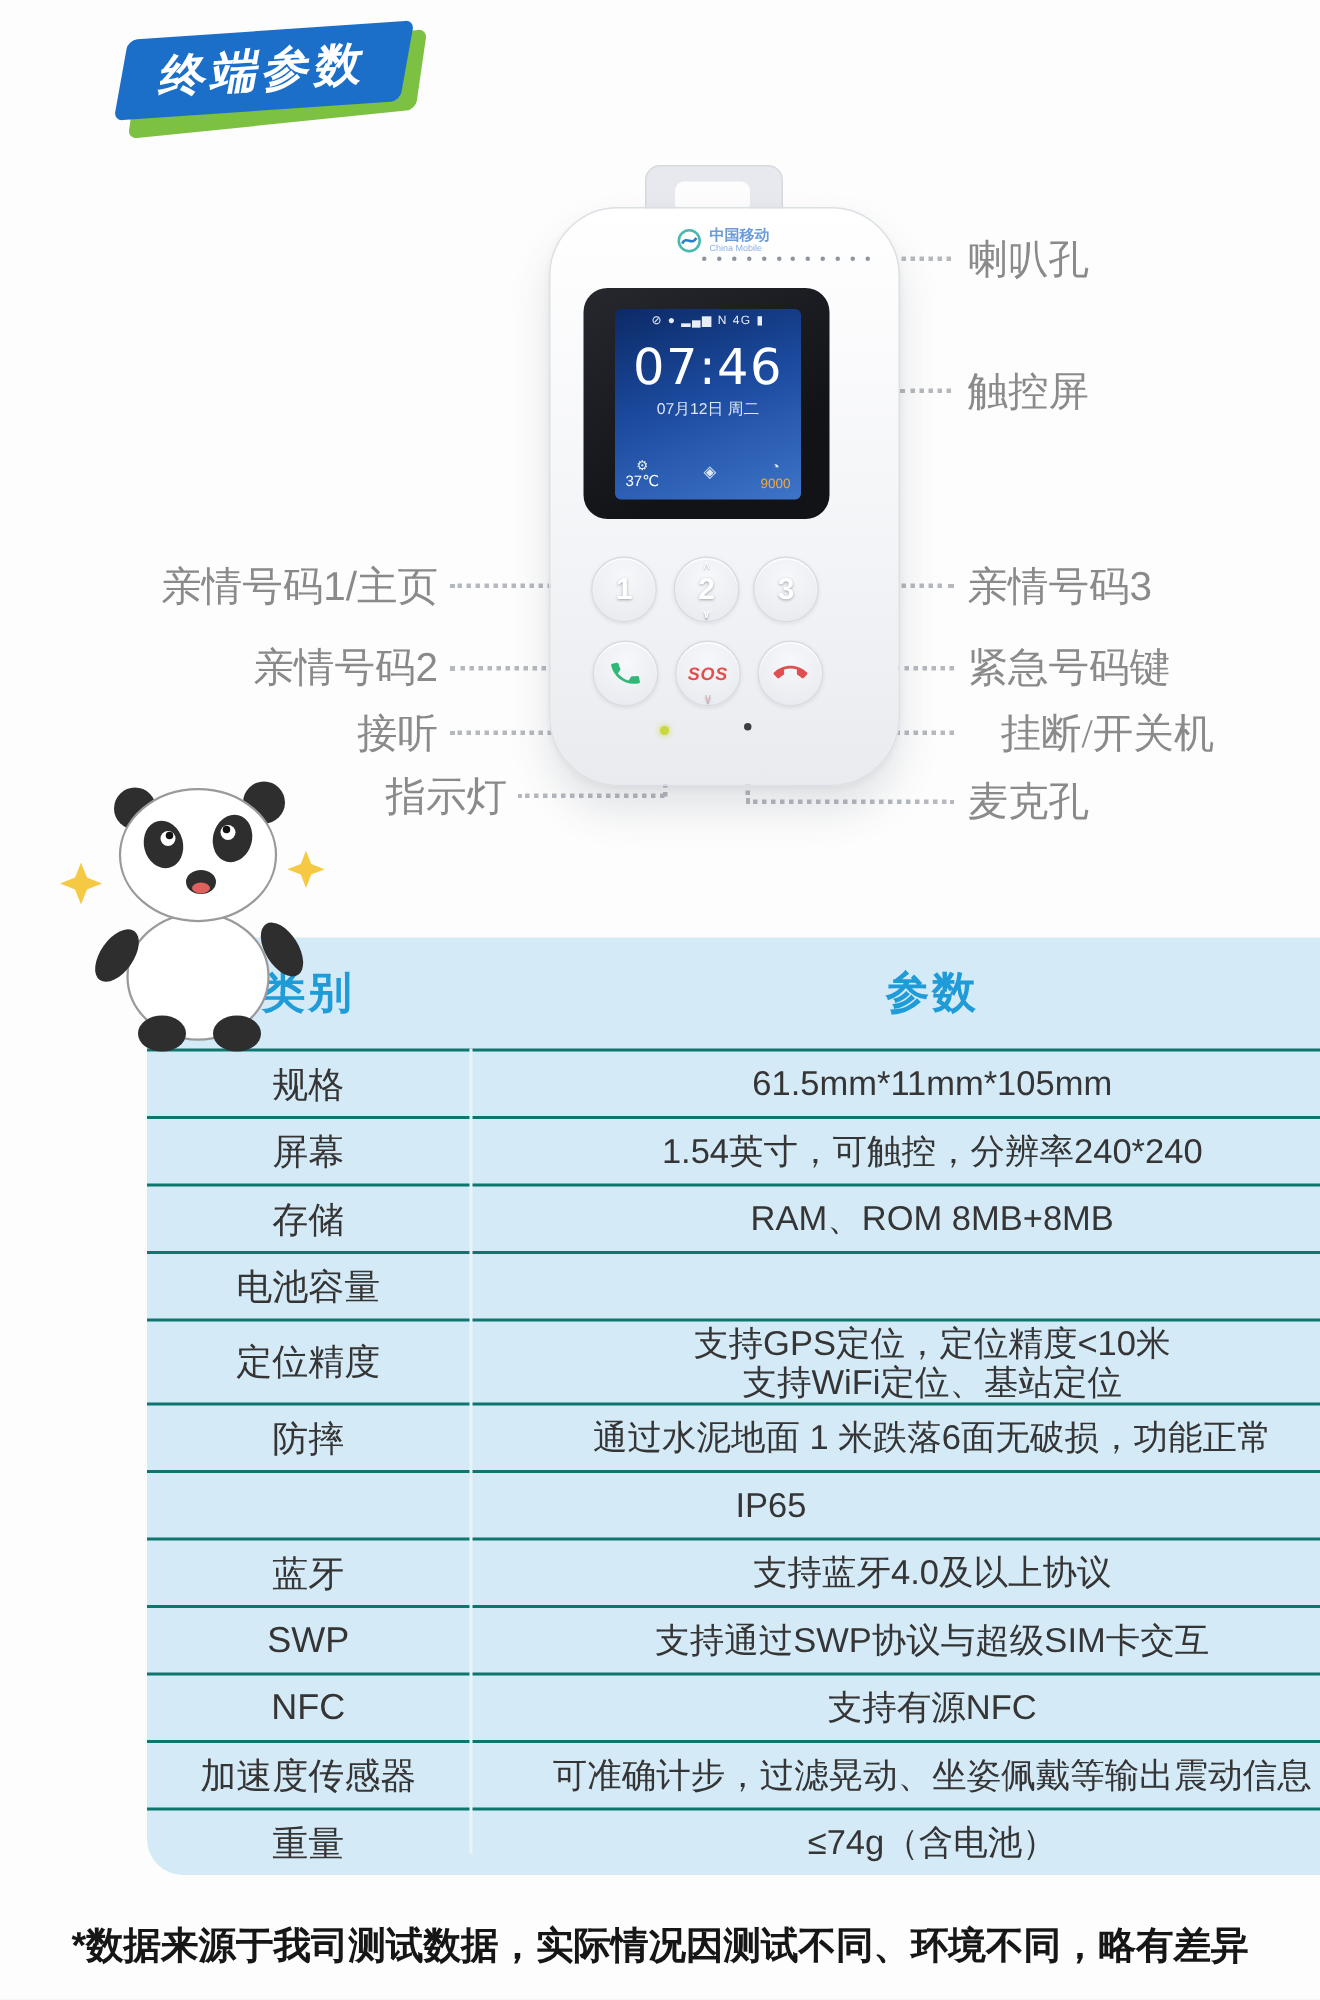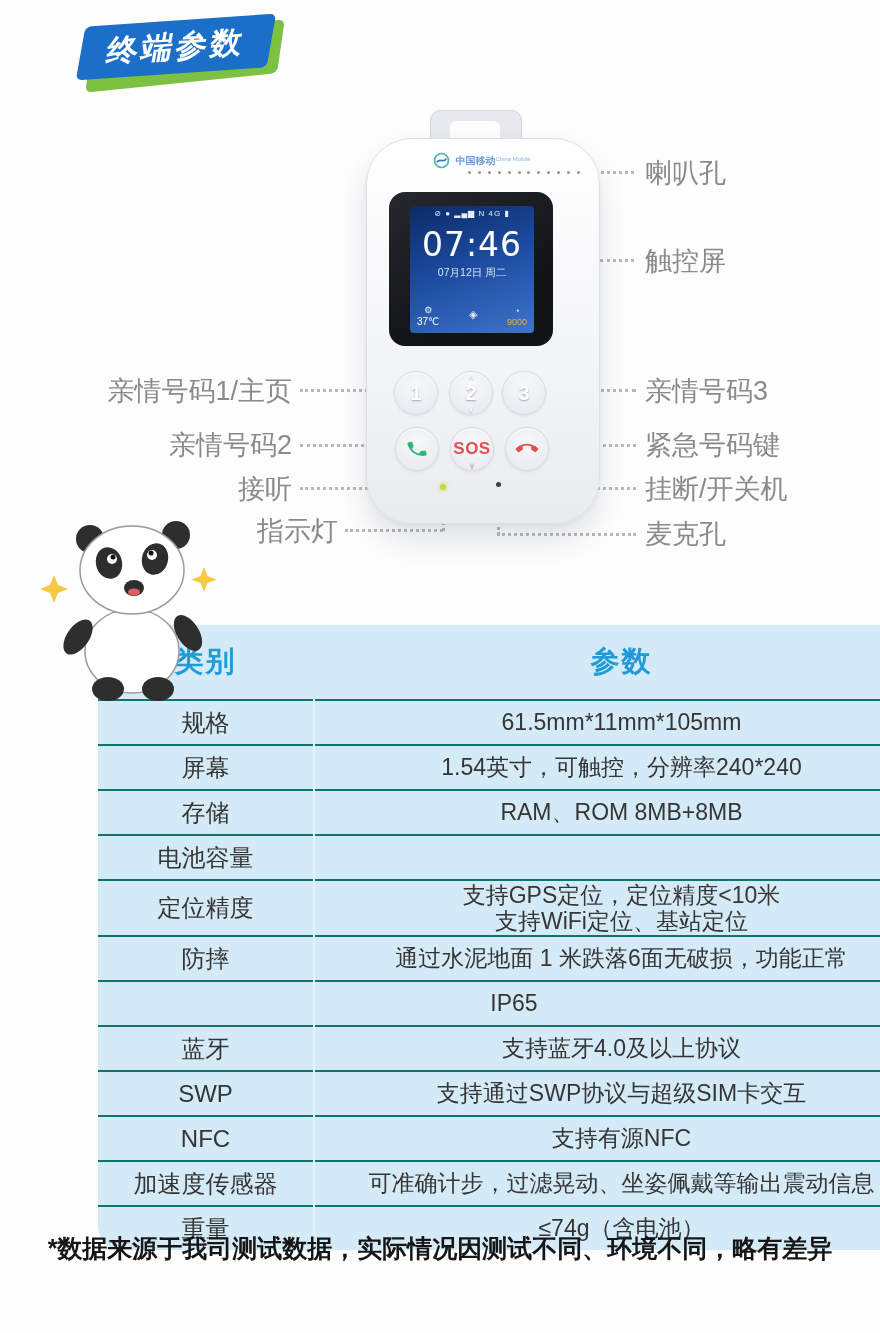--- a/index.html
+++ b/index.html
@@ -20,21 +20,21 @@
   .loop{position:absolute;left:430px;top:110px;width:90px;height:46px;background:#e7e9ee;
     border:1px solid #d6dade;border-radius:10px;z-index:1;}
   .loop-hole{position:absolute;left:450px;top:121px;width:50px;height:21px;background:#fdfdfd;
     border-radius:6px;z-index:1;}
   .body{position:absolute;left:366px;top:138px;width:232px;height:384px;border-radius:46px;
     background:linear-gradient(180deg,#ffffff 0%,#f3f4f7 60%,#e9ebef 100%);
     border:1px solid #dcdfe4;box-shadow:0 16px 28px rgba(60,70,90,.14),0 2px 5px rgba(0,0,0,.05);
     z-index:2;}
   .brand{position:absolute;left:366px;top:152px;width:232px;display:flex;gap:5px;
     align-items:center;justify-content:center;z-index:3;}
-  .brand .txt{display:flex;flex-direction:row;line-height:1;}
+  .brand .txt{display:flex;flex-direction:column;line-height:1;}
   .brand .cn{font-size:10px;color:#6b9bd8;font-weight:700;}
   .brand .en{font-size:6px;color:#8fb3e0;}
   .grille{position:absolute;left:468px;top:171px;width:112px;display:flex;
     justify-content:space-between;z-index:3;}
   .grille i{width:3px;height:3px;border-radius:50%;background:#8e959d;}
   .bezel{position:absolute;left:389px;top:192px;width:164px;height:154px;border-radius:16px;
     background:linear-gradient(150deg,#26282e,#121317 70%);z-index:3;}
   .screen{position:absolute;left:410px;top:206px;width:124px;height:127px;border-radius:4px;
     background:linear-gradient(160deg,#0c2a66 0%,#1b4a9e 45%,#3e74c9 100%);z-index:4;
     display:flex;flex-direction:column;align-items:center;}
@@ -52,21 +52,21 @@
   
   .btn{position:absolute;width:42px;height:42px;border-radius:50%;z-index:3;
     background:radial-gradient(circle at 50% 32%,#f7f8fb,#e5e8ed);
     border:1px solid #d8dce2;box-shadow:0 1px 3px rgba(0,0,0,.08),inset 0 1px 1px #fff;
     display:flex;align-items:center;justify-content:center;}
   .btn .num{color:#fff;font-size:20px;font-weight:700;
     text-shadow:0 1px 2px rgba(130,137,148,.75);}
   .btn .chev{position:absolute;left:0;right:0;text-align:center;color:#fff;font-size:8px;
     text-shadow:0 1px 1px rgba(130,137,148,.7);}
   .chev.up{top:0;} .chev.dn{bottom:0;}
-  .sos-txt{color:#e05050;font-size:17px;font-weight:800;letter-spacing:.5px;}
+  .sos-txt{color:#e05050;font-size:12px;font-weight:800;letter-spacing:.5px;font-style:italic;}
   .led{position:absolute;left:440px;top:484px;width:6px;height:6px;border-radius:50%;
     background:#c8d83e;box-shadow:0 0 4px #c8d83e;z-index:4;}
   .mic{position:absolute;left:496px;top:482px;width:5px;height:5px;border-radius:50%;
     background:#3b3d42;z-index:4;}
   
   .dot-h{position:absolute;height:0;border-top:3px dotted #b5b9be;z-index:1;}
   .dot-v{position:absolute;width:0;border-left:3px dotted #b5b9be;z-index:1;}
   .clabel{position:absolute;color:#8a8a8a;font-size:27px;font-weight:500;
     white-space:nowrap;line-height:1;z-index:2;}
   
@@ -80,21 +80,21 @@
     color:#1f9bd8;font-size:29px;font-weight:700;letter-spacing:2px;}
   .c1{width:215px;flex:none;}
   .c2{flex:1;}
   .trow{height:43px;display:flex;border-top:2px solid #0f766e;}
   .trow.tall{height:54px;}
   .trow .c1{display:flex;align-items:center;justify-content:center;
     color:#353535;font-size:24px;}
   .trow .c2{display:flex;align-items:center;justify-content:center;text-align:center;
     color:#353535;font-size:23px;white-space:pre-line;line-height:1.15;padding:0 4px;}
   
-  .footnote{position:absolute;left:0;top:1232px;width:100%;text-align:center;
+  .footnote{position:absolute;left:0;top:1280px;width:100%;text-align:center;
     font-size:25px;font-weight:700;color:#161616;z-index:1;}
 </style>
 </head>
 <body>
 
 <div id="stage">
 
   <div class="badge">
     <div class="green"></div>
     <div class="blue">
@@ -195,21 +195,21 @@
 
   <div class="clabel" style="right:588px;top:378px;">亲情号码1/主页</div>
   <div class="clabel" style="right:588px;top:432px;">亲情号码2</div>
   <div class="clabel" style="right:588px;top:476px;">接听</div>
   <div class="clabel" style="right:542px;top:518px;">指示灯</div>
 
   <div class="clabel" style="left:645px;top:160px;">喇叭孔</div>
   <div class="clabel" style="left:645px;top:248px;">触控屏</div>
   <div class="clabel" style="left:645px;top:378px;">亲情号码3</div>
   <div class="clabel" style="left:645px;top:432px;">紧急号码键</div>
-  <div class="clabel" style="left:645px;top:476px;">挂断/开关机</div>
+  <div class="clabel" style="left:667px;top:476px;font-family:Liberation Serif, serif;">挂断/开关机</div>
   <div class="clabel" style="left:645px;top:521px;">麦克孔</div>
 
   <svg class="panda" width="190" height="195" viewBox="0 0 190 195">
     <path d="M18 60 l4 10 10 4 -10 4 -4 10 -4 -10 -10 -4 10 -4 z" fill="#f6c945"></path>
     <path d="M168 52 l3.5 9 9 3.5 -9 3.5 -3.5 9 -3.5 -9 -9 -3.5 9 -3.5 z" fill="#f6c945"></path>
     <ellipse cx="96" cy="136" rx="47" ry="42" fill="#ffffff" stroke="#9a9a9a" stroke-width="1.5"></ellipse>
     <ellipse cx="42" cy="122" rx="11" ry="20" fill="#2e2e2e" transform="rotate(35 42 122)"></ellipse>
     <ellipse cx="152" cy="118" rx="11" ry="20" fill="#2e2e2e" transform="rotate(-32 152 118)"></ellipse>
     <ellipse cx="72" cy="174" rx="16" ry="12" fill="#2e2e2e"></ellipse>
     <ellipse cx="122" cy="174" rx="16" ry="12" fill="#2e2e2e"></ellipse>

